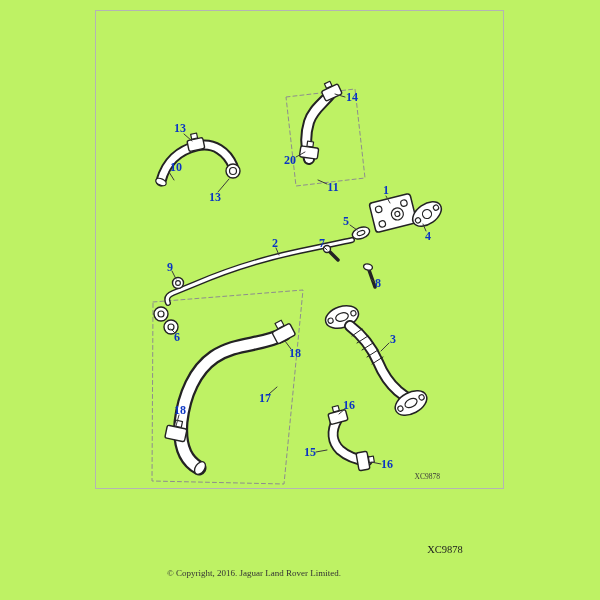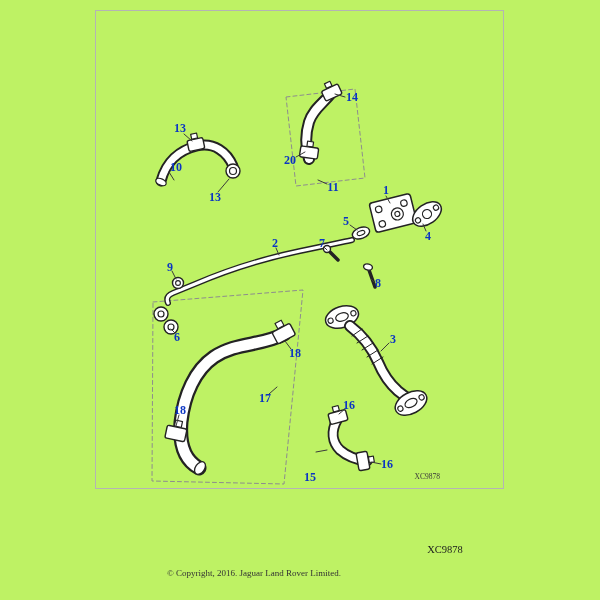--- a/index.html
+++ b/index.html
@@ -206,21 +206,21 @@
       <div class="callout" style="left: 322px; top: 243px;">7</div>
       <div class="callout" style="left: 428px; top: 236px;">4</div>
       <div class="callout" style="left: 170px; top: 267px;">9</div>
       <div class="callout" style="left: 378px; top: 283px;">8</div>
       <div class="callout" style="left: 177px; top: 337px;">6</div>
       <div class="callout" style="left: 295px; top: 353px;">18</div>
       <div class="callout" style="left: 393px; top: 339px;">3</div>
       <div class="callout" style="left: 265px; top: 398px;">17</div>
       <div class="callout" style="left: 349px; top: 405px;">16</div>
       <div class="callout" style="left: 180px; top: 410px;">18</div>
-      <div class="callout" style="left: 310px; top: 477px; text-align: center;">15</div>
+      <div class="callout" style="left: 310px; top: 452px; text-align: center;">15</div>
       <div class="callout" style="left: 387px; top: 464px;">16</div>
     </div>
 
   <div class="code-inner">XC9878</div>
   <div class="code-outer">XC9878</div>
   <div class="copyright">© Copyright, 2016. Jaguar Land Rover Limited.</div>
 
 </div>
 
 </body></html>

